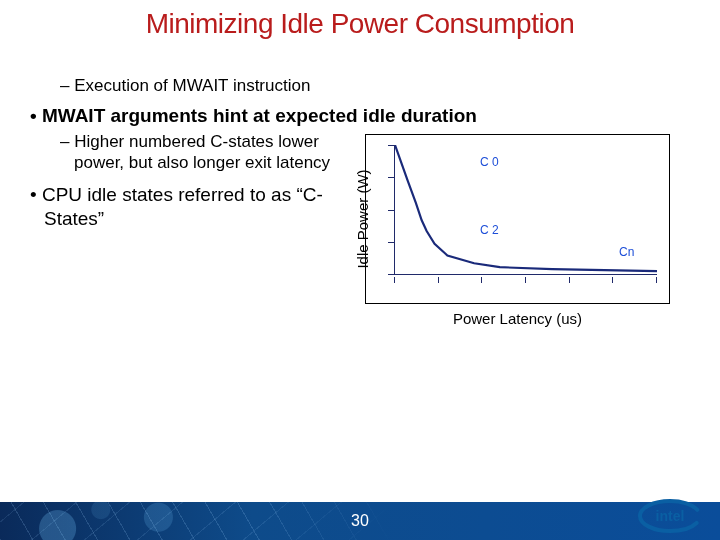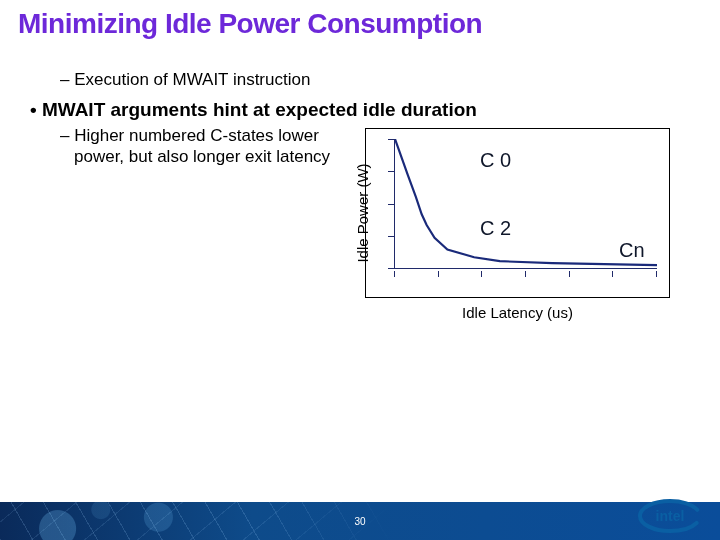--- a/index.html
+++ b/index.html
@@ -6,24 +6,25 @@
   body {
     width: 720px;
     height: 540px;
     font-family: Verdana, Arial, sans-serif;
     background: #fff;
     position: relative;
     overflow: hidden;
   }
   .title {
     font-size: 28px;
-    font-weight: bold;
-    color: #6d28d9;
+    font-weight: normal;
+    color: #b91c1c;
     padding: 8px 18px 6px;
     letter-spacing: -0.5px;
+    text-align: center;
   }
   .content {
     padding: 22px 30px 0;
     font-size: 19px;
     color: #000;
   }
   .bullet {
     padding-left: 14px;
     text-indent: -14px;
     margin-bottom: 4px;
@@ -31,21 +32,21 @@
   }
   .bullet::before { content: "• "; }
   .sub {
     font-size: 17px;
     padding-left: 44px;
     text-indent: -14px;
     margin-bottom: 6px;
     line-height: 1.2;
   }
   .sub::before { content: "– "; }
-  .gap-top { margin-top: 2px; }
+  .gap-top { margin-top: 8px; }
   .gap2 { margin-top: 8px; font-weight: bold; }
   .row {
     display: flex;
     align-items: flex-start;
   }
   .left-col {
     width: 335px;
     padding-right: 8px;
   }
   .chart-box {
@@ -82,22 +83,22 @@
   }
   .ticks-x div { width: 1px; height: 6px; background: #202a6a; }
   .ticks-y {
     position: absolute;
     top: 10px; bottom: 28px; left: 22px;
     display: flex; flex-direction: column; justify-content: space-between;
   }
   .ticks-y div { height: 1px; width: 6px; background: #202a6a; }
   .ann {
     position: absolute;
-    font-size: 20px;
-    color: #0f172a;
+    font-size: 12px;
+    color: #1d4ed8;
   }
   .xlabel {
     text-align: center;
     font-size: 15px;
     margin-top: 6px;
     width: 305px;
   }
   .footer {
     position: absolute;
     left: 0; right: 0; bottom: 0;
@@ -113,21 +114,21 @@
     background:
       radial-gradient(circle at 8% 70%, rgba(120,200,255,0.25) 0 18px, transparent 19px),
       radial-gradient(circle at 22% 40%, rgba(120,200,255,0.18) 0 14px, transparent 15px),
       radial-gradient(circle at 14% 20%, rgba(120,200,255,0.12) 0 9px, transparent 10px),
       repeating-linear-gradient(60deg, rgba(160,210,255,0.18) 0 1px, transparent 1px 28px),
       repeating-linear-gradient(-40deg, rgba(160,210,255,0.12) 0 1px, transparent 1px 34px);
     mask-image: linear-gradient(90deg, #000 0%, #000 35%, transparent 55%);
     -webkit-mask-image: linear-gradient(90deg, #000 0%, #000 35%, transparent 55%);
   }
   .page-num {
-    font-size: 10px;
+    font-size: 16px;
     color: #fff;
     position: relative;
     z-index: 2;
   }
   .intel-logo {
     position: absolute;
     right: 18px;
     bottom: 6px;
     width: 64px;
     height: 40px;
@@ -139,20 +140,21 @@
 
 <div class="title">Minimizing Idle Power Consumption</div>
 
 <div class="content">
   <div class="sub gap-top">Execution of MWAIT instruction</div>
   <div class="bullet gap2">MWAIT arguments hint at expected idle duration</div>
 
   <div class="row">
     <div class="left-col">
       <div class="sub">Higher numbered C-states lower power, but also longer exit latency</div>
+      <div class="bullet" style="margin-top:10px;">CPU idle states referred to as “C-States”</div>
     </div>
 
     <div>
       <div class="chart-box">
         <div class="ylabel">Idle Power (W)</div>
 
         <div class="ticks-y">
           <div></div>
             <div></div>
             <div></div>
@@ -171,21 +173,21 @@
 
         <div class="plot-area">
           <svg viewBox="0 0 265 132" preserveAspectRatio="none">
             <path d="M 0 0 L 13 37 L 21 59 L 27 77 L 32 88 L 40 101 L 53 113 L 80 121 L 106 125 L 159 127 L 212 128 L 265 129" fill="none" stroke="#1a2a7a" stroke-width="2.2"></path>
           </svg>
           <span class="ann" style="left:85px; top:10px;">C 0</span>
           <span class="ann" style="left:85px; top:78px;">C 2</span>
           <span class="ann" style="left:224px; top:100px;">Cn</span>
         </div>
       </div>
-      <div class="xlabel">Idle Latency (us)</div>
+      <div class="xlabel">Power Latency (us)</div>
     </div>
   </div>
 </div>
 
 <div class="footer">
   <div class="footer-overlay"></div>
   <span class="page-num">30</span>
 </div>
 
 <div class="intel-logo">

